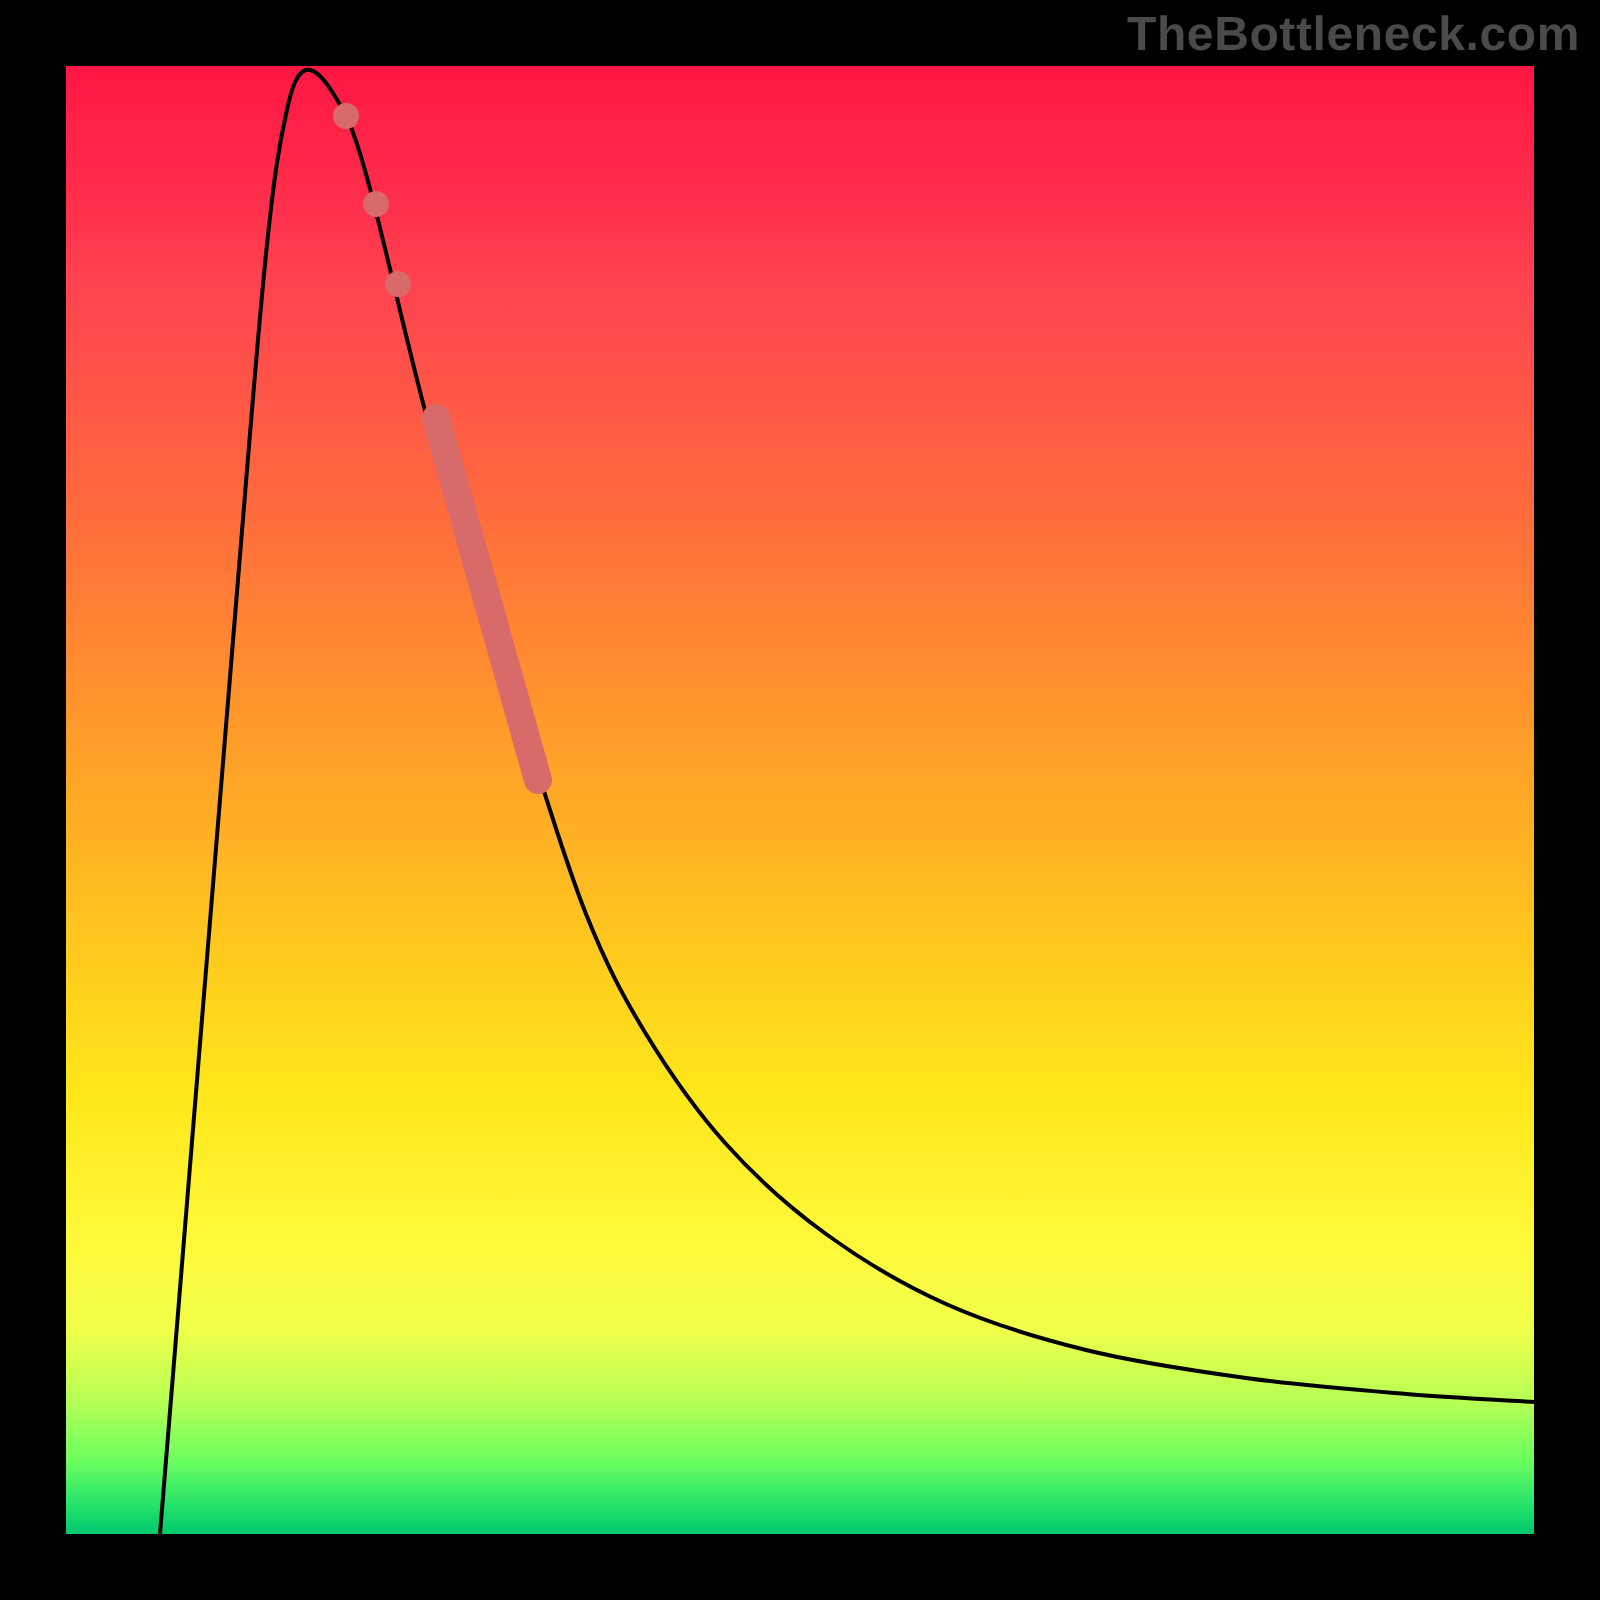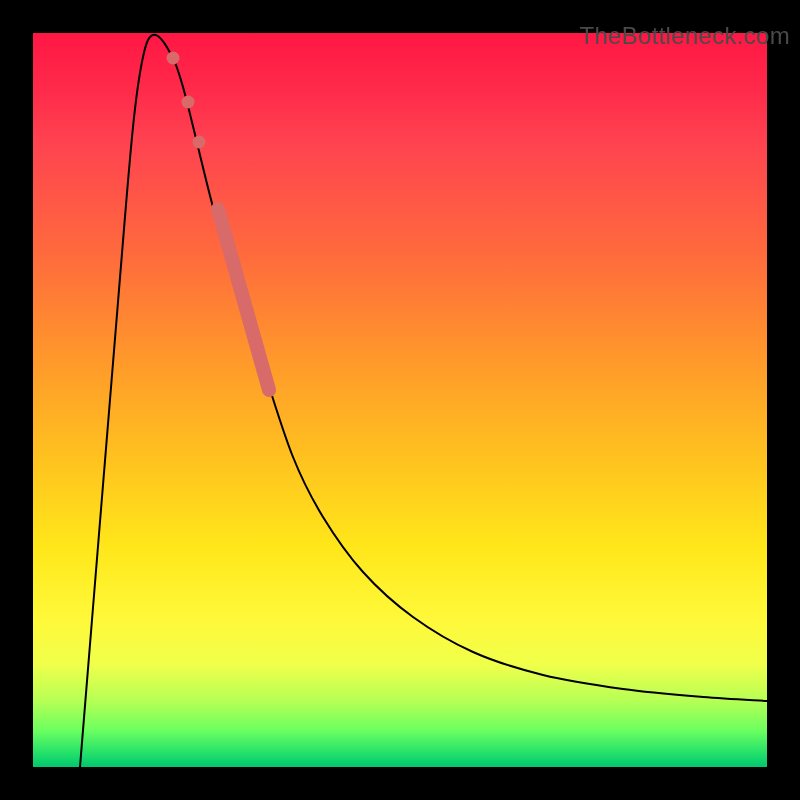--- a/index.html
+++ b/index.html
@@ -36,25 +36,25 @@
       #f0ff4a 86%,
       #b6ff55 91%,
       #6cff5f 95%,
       #26e26a 98%,
       #00c86f 100%
     );
     overflow: hidden;
   }
   .watermark {
     position: absolute;
-    top: 22px;
+    top: 4px;
     right: 10px;
     color: #4a4a4a;
     font-size: 24px;
-    font-weight: 400;
+    font-weight: 700;
     letter-spacing: 0.3px;
     z-index: 5;
   }
   svg.curve {
     position: absolute;
     inset: 0;
     width: 100%;
     height: 100%;
   }
   .curve-path {

